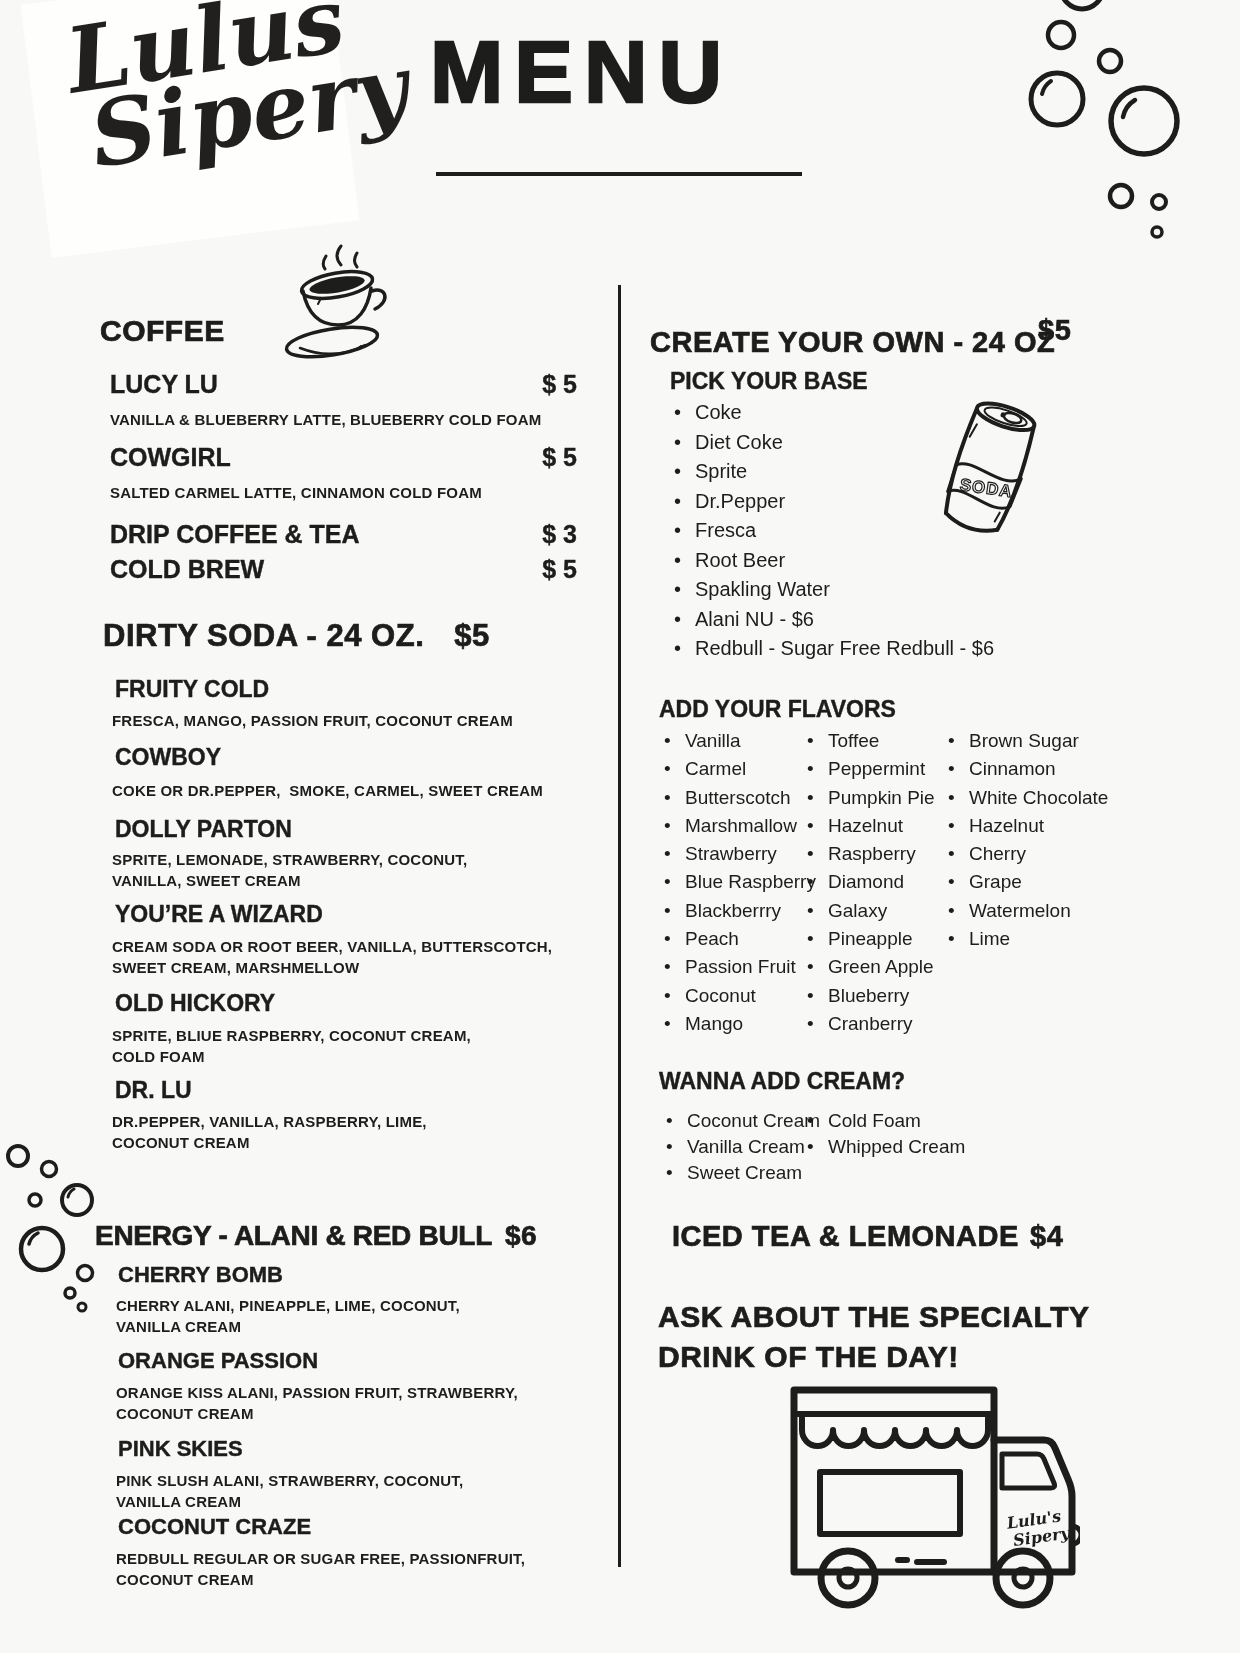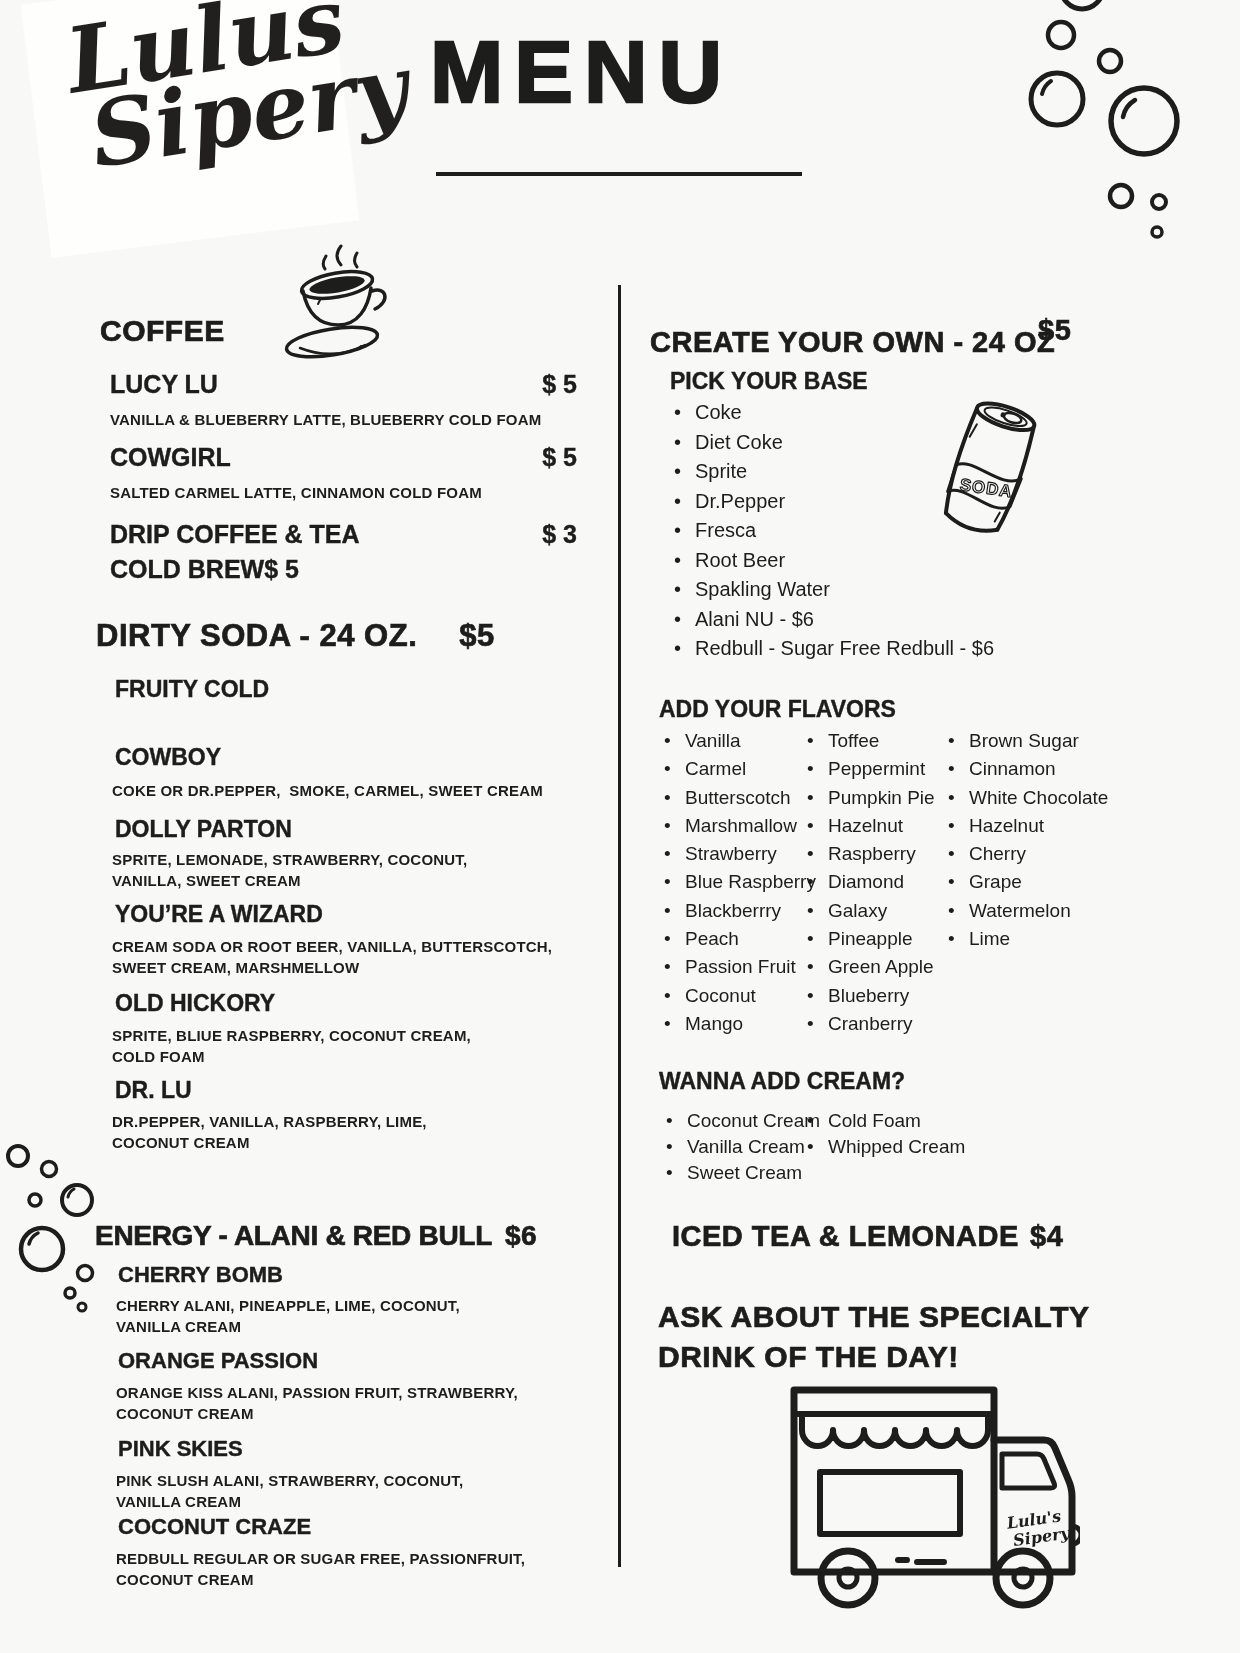--- a/index.html
+++ b/index.html
@@ -117,31 +117,32 @@
   <div class="abs sec-row" style="left:110px;top:445px;width:467px;justify-content:space-between;">
     <span class="item-name">COWGIRL</span>
     <span class="price">$ 5</span>
   </div>
   <div class="abs desc" style="left:110px;top:483px;width:480px;">SALTED CARMEL LATTE, CINNAMON COLD FOAM</div>
 
   <div class="abs sec-row" style="left:110px;top:522px;width:467px;justify-content:space-between;">
     <span class="item-name">DRIP COFFEE &amp; TEA</span>
     <span class="price">$ 3</span>
   </div>
-  <div class="abs sec-row" style="left:110px;top:557px;width:467px;justify-content:flex-start;">
+  <div class="abs sec-row" style="left:110px;top:557px;width:467px;justify-content:space-between;">
     <span class="item-name">COLD BREW</span>
     <span class="price">$ 5</span>
   </div>
 
-  <div class="abs sec-row" style="left:96px;top:620px;gap:42px;font-size:31px;">
+  <div class="abs sec-row" style="left:103px;top:620px;gap:30px;font-size:31px;">
     <span class="sec-big xb" style="font-size:31px;">DIRTY SODA - 24 OZ.</span>
     <span class="sec-big xb" style="font-size:31px;">$5</span>
   </div>
 
   <div class="abs item-name sm" style="left:115px;top:678px;">FRUITY COLD</div>
+  <div class="abs desc" style="left:112px;top:711px;width:460px;">FRESCA, MANGO, PASSION FRUIT, COCONUT CREAM</div>
 
   <div class="abs item-name sm" style="left:115px;top:746px;">COWBOY</div>
   <div class="abs desc" style="left:112px;top:781px;width:475px;">COKE OR DR.PEPPER,  SMOKE, CARMEL, SWEET CREAM</div>
 
   <div class="abs item-name sm" style="left:115px;top:818px;">DOLLY PARTON</div>
   <div class="abs desc" style="left:112px;top:850px;width:365px;">SPRITE, LEMONADE, STRAWBERRY, COCONUT, VANILLA, SWEET CREAM</div>
 
   <div class="abs item-name sm" style="left:115px;top:903px;">YOU’RE A WIZARD</div>
   <div class="abs desc" style="left:112px;top:937px;width:455px;">CREAM SODA OR ROOT BEER, VANILLA, BUTTERSCOTCH, SWEET CREAM, MARSHMELLOW</div>
 

